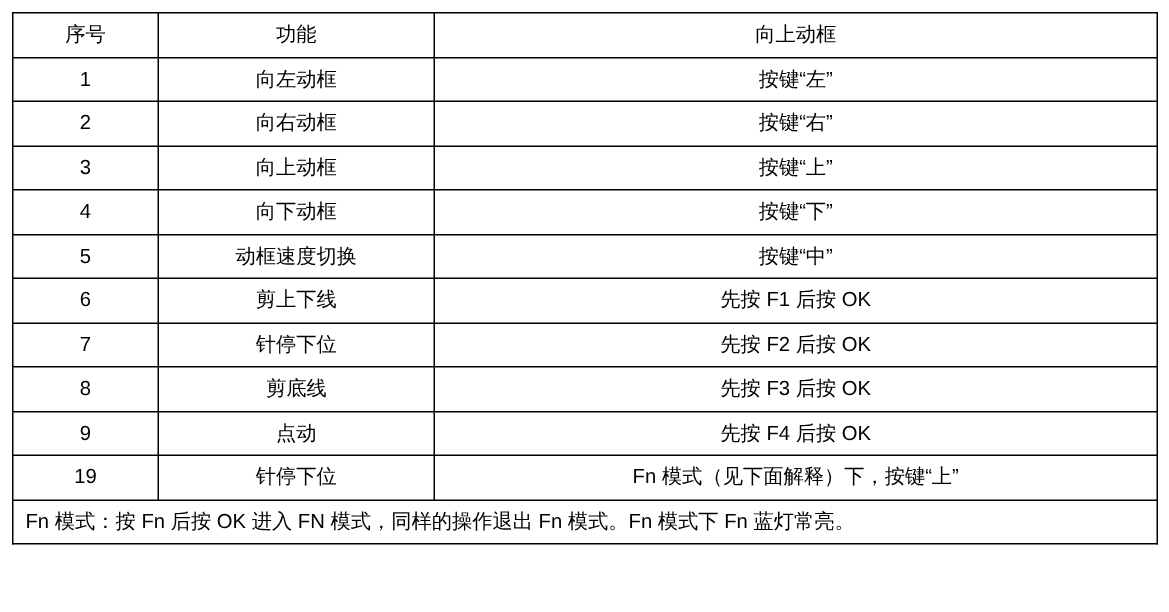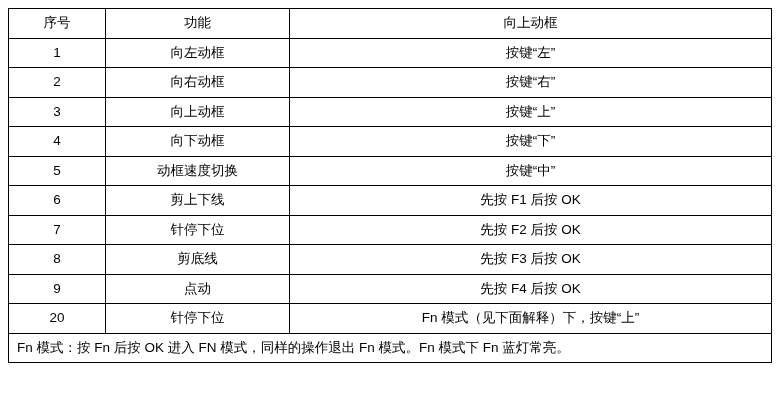--- a/index.html
+++ b/index.html
@@ -113,21 +113,21 @@
         <td>8</td>
         <td>剪底线</td>
         <td>先按 F3 后按 OK</td>
       </tr>
       <tr>
         <td>9</td>
         <td>点动</td>
         <td>先按 F4 后按 OK</td>
       </tr>
       <tr>
-        <td>20</td>
+        <td>19</td>
         <td>针停下位</td>
         <td><span class="bold">Fn 模式</span><span>（见下面解释）下，按键“上”</span></td>
       </tr>
 
       <tr>
         <td class="note-cell" colspan="3">Fn 模式：按 Fn 后按 OK 进入 FN 模式，同样的操作退出 Fn 模式。Fn 模式下 Fn 蓝灯常亮。</td>
       </tr>
     </tbody>
   </table>
 </div>

